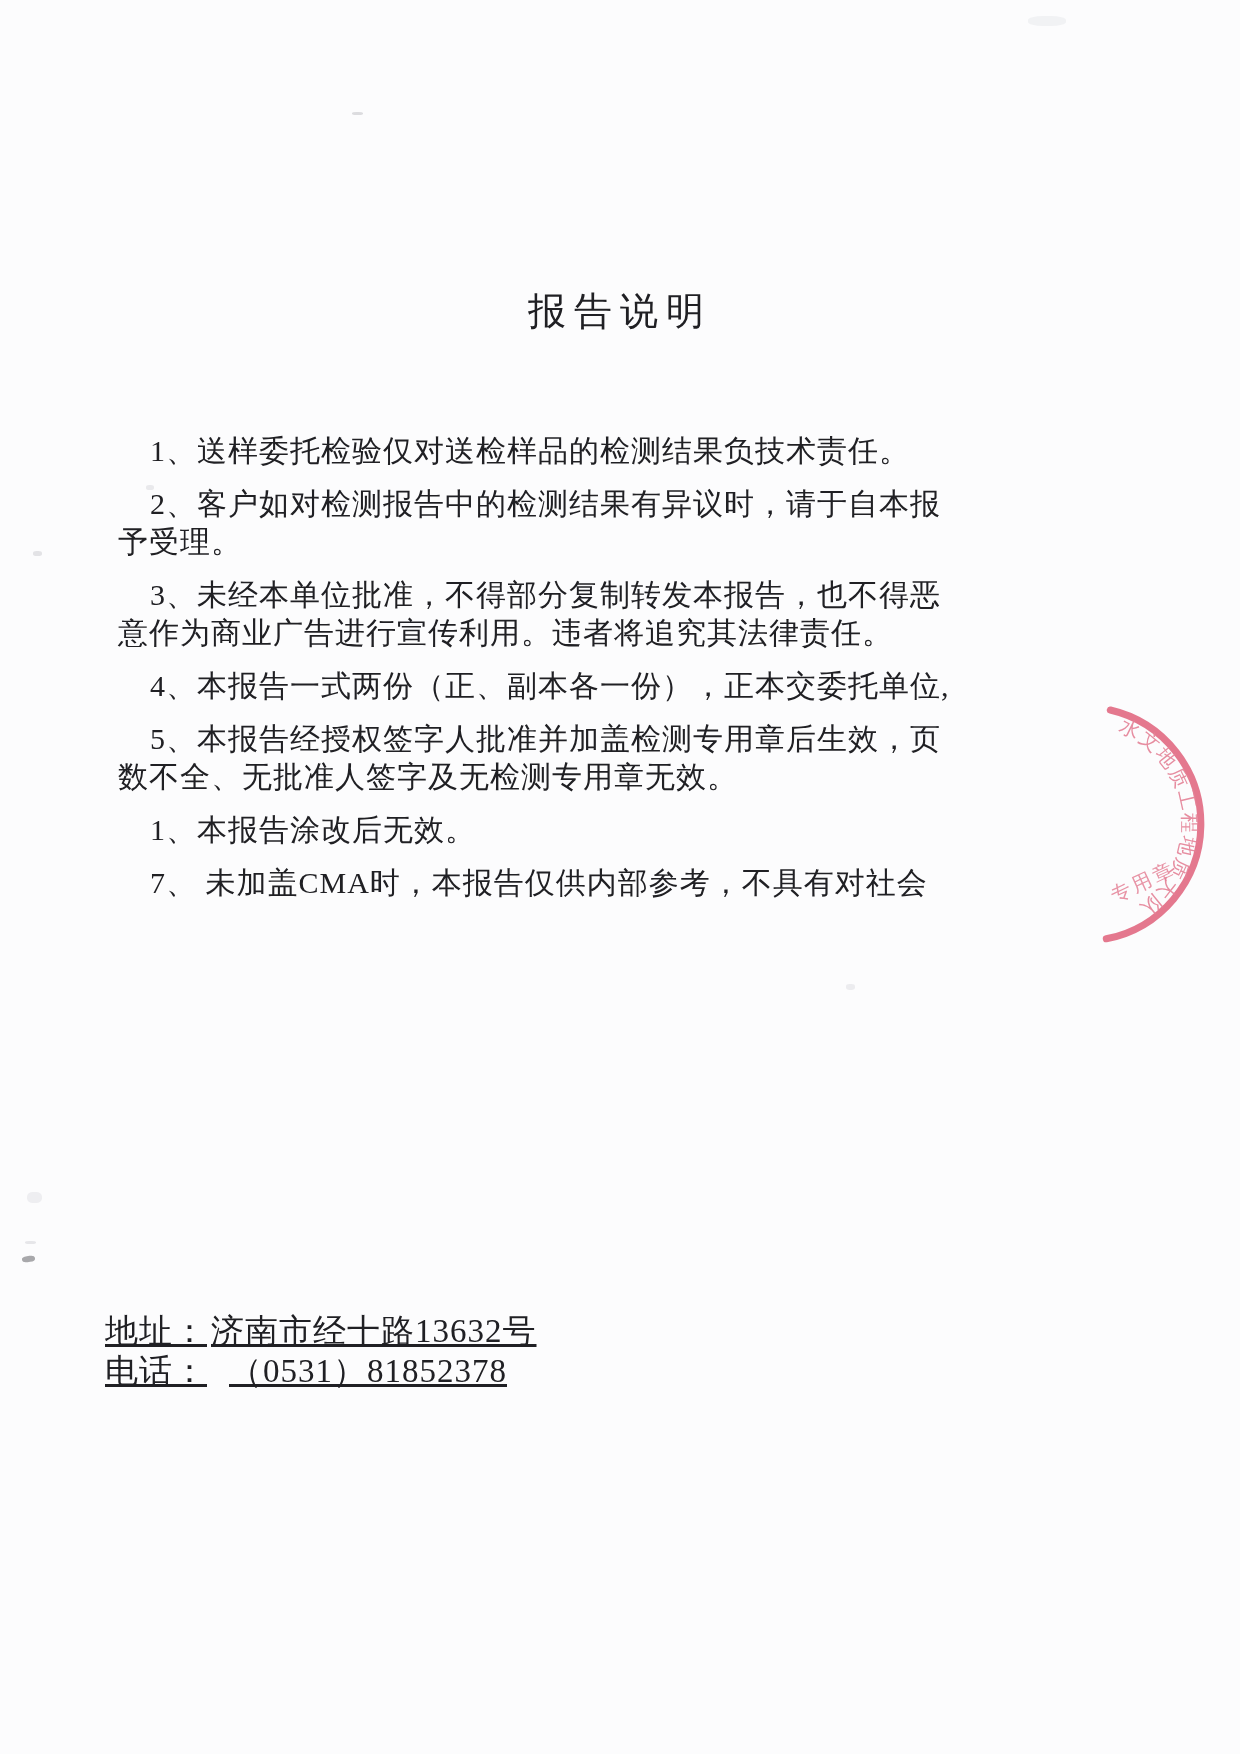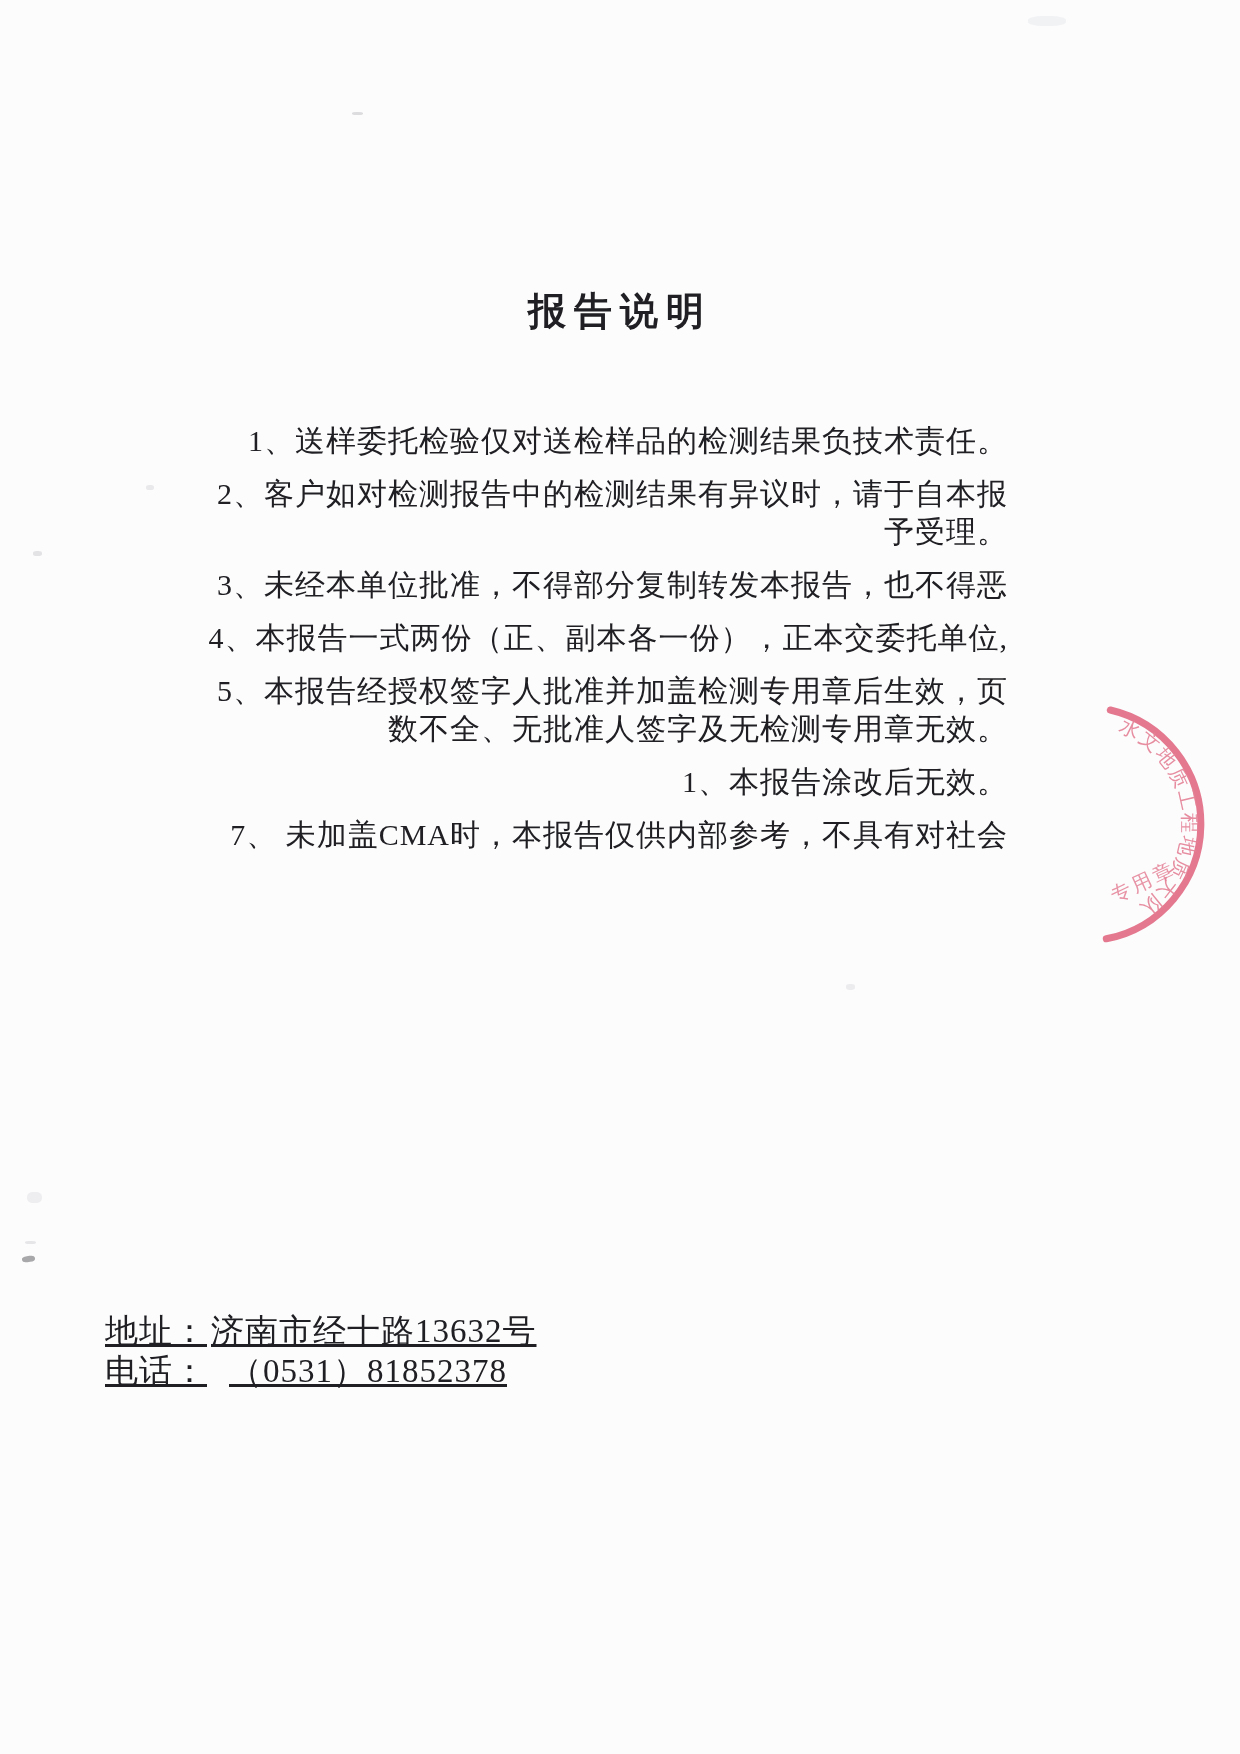--- a/index.html
+++ b/index.html
@@ -13,31 +13,30 @@
     font-family:"Liberation Serif","DejaVu Serif",serif;
     color:#202024;
   }
   
   .title{
     position:absolute;
     top:286px; left:0; width:100%;
     text-align:center;
     font-size:38px;
     letter-spacing:8px;
-    font-weight:700;
+    font-weight:400;
     white-space:nowrap;
   }
   
   .notes{
     position:absolute;
-    left:118px; top:422px; width:890px;
+    left:118px; top:432px; width:890px;
     font-size:30px;
     line-height:38px;
     letter-spacing:1px;
-    text-align:right;
   }
   .note{margin-bottom:15px;}
   .ln{white-space:nowrap;}
   .ln.first{text-indent:32px;}
   
   .footer{
     position:absolute;
     left:105px; top:1311px;
     font-size:33px;
     line-height:40px;
@@ -76,20 +75,21 @@
   <div class="notes">
     <div class="note">
       <div class="ln first">1、送样委托检验仅对送检样品的检测结果负技术责任。</div>
     </div>
     <div class="note">
       <div class="ln first">2、客户如对检测报告中的检测结果有异议时，请于自本报</div>
       <div class="ln">予受理。</div>
     </div>
     <div class="note">
       <div class="ln first">3、未经本单位批准，不得部分复制转发本报告，也不得恶</div>
+      <div class="ln">意作为商业广告进行宣传利用。违者将追究其法律责任。</div>
     </div>
     <div class="note">
       <div class="ln first">4、本报告一式两份（正、副本各一份），正本交委托单位,</div>
     </div>
     <div class="note">
       <div class="ln first">5、本报告经授权签字人批准并加盖检测专用章后生效，页</div>
       <div class="ln">数不全、无批准人签字及无检测专用章无效。</div>
     </div>
     <div class="note">
       <div class="ln first">1、本报告涂改后无效。</div>

